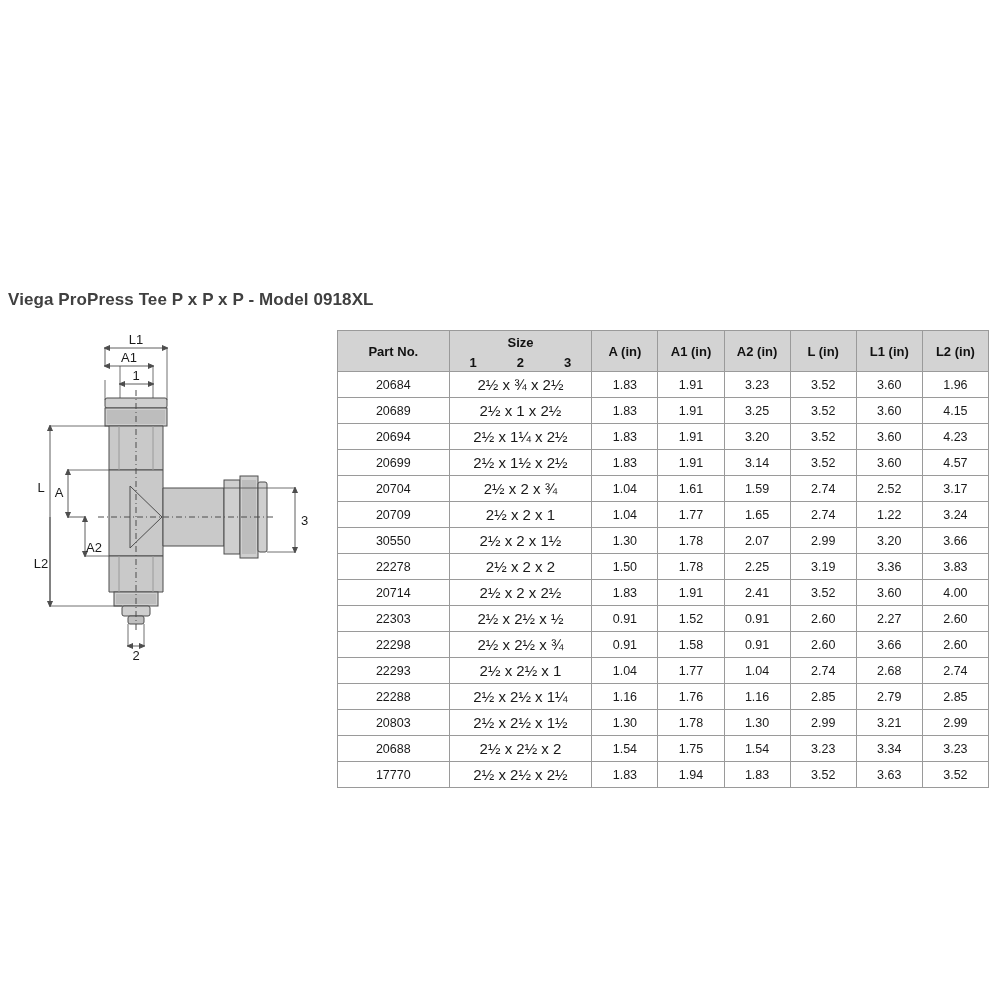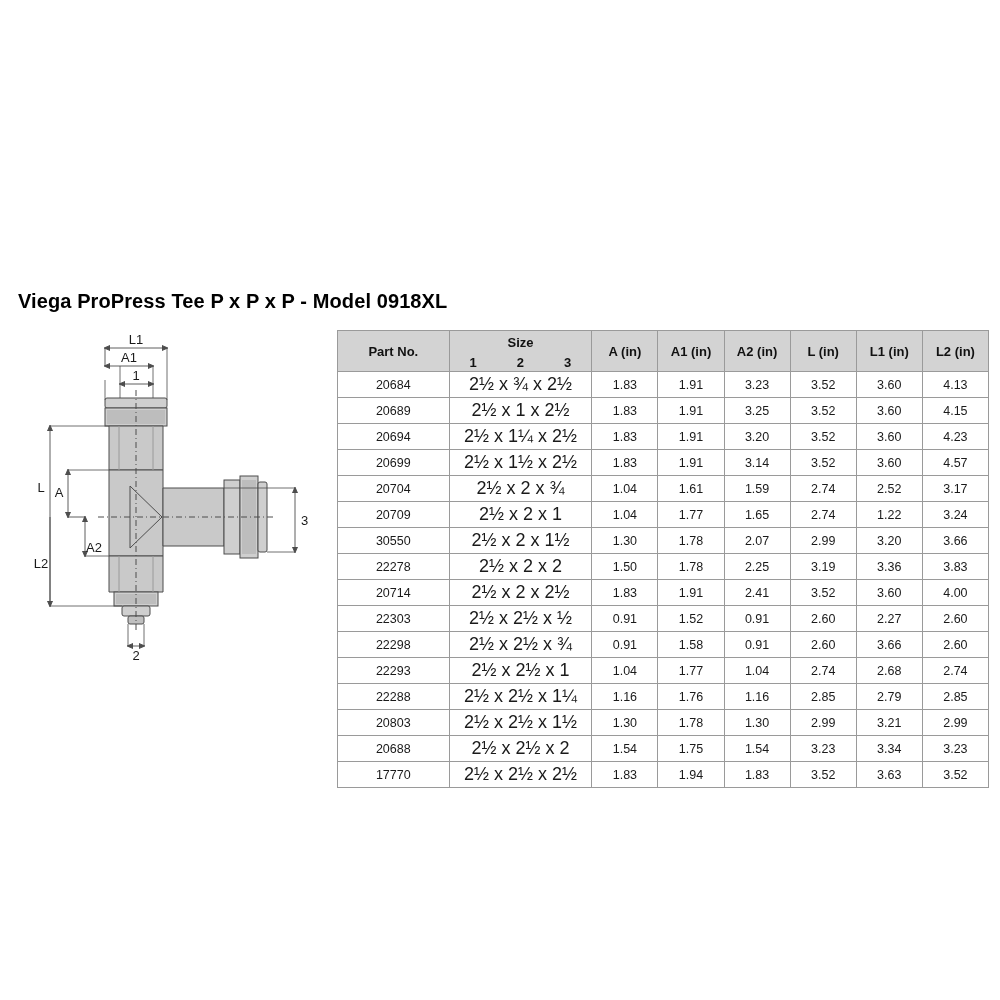--- a/index.html
+++ b/index.html
@@ -15,26 +15,26 @@
     position: relative;
     overflow: hidden;
   }
   .sheet {
     position: absolute;
     left: 0; top: 0;
     width: 1000px; height: 1000px;
   }
   .title {
     position: absolute;
-    left: 18px;
+    left: 8px;
     top: 290px;
-    font-size: 20px;
+    font-size: 17px;
     font-weight: bold;
     letter-spacing: 0.1px;
-    color: #000000;
+    color: #404040;
     white-space: nowrap;
   }
 
   
   .drawing {
     position: absolute;
     left: 10px;
     top: 320px;
     width: 310px;
     height: 340px;
@@ -77,21 +77,21 @@
   }
   .col-part  { width: 116px; }
   .col-size  { width: 150px; }
   .col-num   { width: 68px; }
   .sub-cell  { padding: 0 26px; }
   .sub-inner {
     display: flex;
     justify-content: space-around;
     align-items: center;
   }
-  td.size-cell { font-size: 18px; }
+  td.size-cell { font-size: 15px; }
   tbody tr td { background: #fff; }
 </style>
 </head>
 <body>
 
 <div class="sheet">
 
   <div class="title">Viega ProPress Tee P x P x P - Model 0918XL</div>
 
   <div class="drawing">
@@ -220,21 +220,21 @@
       </thead>
       <tbody>
           <tr>
             <td class="col-part">20684</td>
             <td class="col-size size-cell">2½ x ¾ x 2½</td>
             <td class="col-num">1.83</td>
             <td class="col-num">1.91</td>
             <td class="col-num">3.23</td>
             <td class="col-num">3.52</td>
             <td class="col-num">3.60</td>
-            <td class="col-num">4.13</td>
+            <td class="col-num">1.96</td>
           </tr>
           <tr>
             <td class="col-part">20689</td>
             <td class="col-size size-cell">2½ x 1 x 2½</td>
             <td class="col-num">1.83</td>
             <td class="col-num">1.91</td>
             <td class="col-num">3.25</td>
             <td class="col-num">3.52</td>
             <td class="col-num">3.60</td>
             <td class="col-num">4.15</td>

